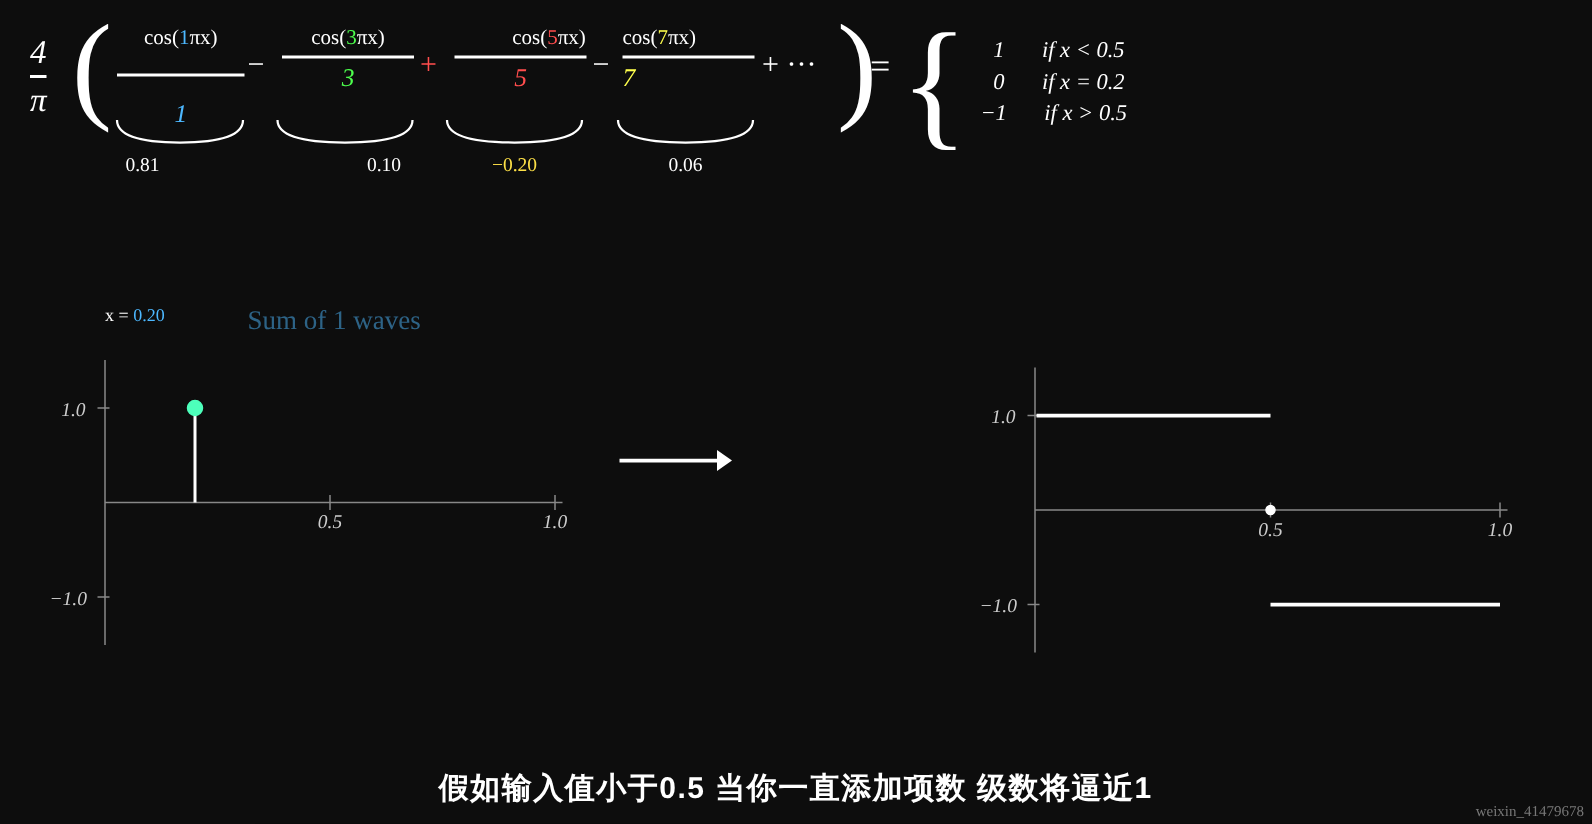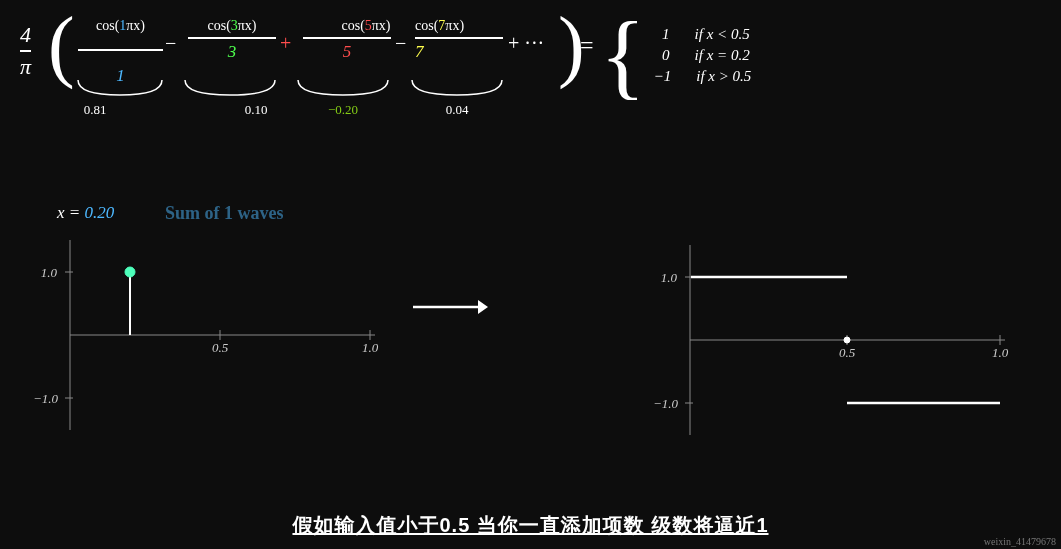--- a/index.html
+++ b/index.html
@@ -86,26 +86,26 @@
     <div style="position:absolute; left:85px; top:92px; font-size:13px; color:#fff; transform:translateX(-50%);">0.81</div>
 
     <svg style="position:absolute; left:170px; top:65px;" width="100" height="25">
       <path d="M5,5 Q5,20 50,20 Q95,20 95,5" stroke="white" stroke-width="1.5" fill="none"></path>
     </svg>
     <div style="position:absolute; left:220px; top:92px; font-size:13px; color:#fff; transform:translateX(-50%);margin-left:26px;">0.10</div>
 
     <svg style="position:absolute; left:283px; top:65px;" width="100" height="25">
       <path d="M5,5 Q5,20 50,20 Q95,20 95,5" stroke="white" stroke-width="1.5" fill="none"></path>
     </svg>
-    <div style="position:absolute; left:333px; top:92px; font-size:13px; color:#84cc16; transform:translateX(-50%);">−0.20</div>
+    <div style="position:absolute; left:333px; top:92px; font-size:13px; color:#fde047; transform:translateX(-50%);">−0.20</div>
 
     <svg style="position:absolute; left:397px; top:65px;" width="100" height="25">
       <path d="M5,5 Q5,20 50,20 Q95,20 95,5" stroke="white" stroke-width="1.5" fill="none"></path>
     </svg>
-    <div style="position:absolute; left:447px; top:92px; font-size:13px; color:#fff; transform:translateX(-50%);">0.04</div>
+    <div style="position:absolute; left:447px; top:92px; font-size:13px; color:#fff; transform:translateX(-50%);">0.06</div>
 
     <div style="position:absolute; left:590px; top:5px; display:flex; align-items:center; gap:8px;">
 
       <div style="font-size:95px; color:#fff; line-height:0.85; font-weight:100;">{</div>
 
       <div style="display:flex; flex-direction:column; gap:4px; font-size:15px; font-style:italic;">
         <div style="display:flex; gap:25px;">
           <span style="min-width:16px; text-align:right;">1</span>
           <span>if x &lt; 0.5</span>
         </div>
@@ -117,25 +117,25 @@
           <span style="min-width:16px; text-align:right;">−1</span>
           <span>if x &gt; 0.5</span>
         </div>
       </div>
     </div>
 
   </div>
 
   <div style="position:absolute; left:15px; top:195px; width:380px; height:265px;">
 
-    <div style="position:absolute; top:8px; left:42px; font-size:17px; font-style:italic;">
+    <div style="position:absolute; top:8px; left:55px; font-size:12px; ">
       <span style="color:#fff;">x = </span><span style="color:#4db8ff;">0.20</span>
     </div>
 
-    <div style="position:absolute; top:8px; left:150px; font-size:18px; color:#4db8ff; opacity:0.5;font-weight:bold;">Sum of  1  waves</div>
+    <div style="position:absolute; top:8px; left:150px; font-size:18px; color:#4db8ff; opacity:0.5;">Sum of  1  waves</div>
 
     <svg style="position:absolute; left:0; top:35px;" width="375" height="220">
 
       <line x1="55" y1="10" x2="55" y2="200" stroke="#888" stroke-width="1"></line>
 
       <line x1="55" y1="105" x2="360" y2="105" stroke="#888" stroke-width="1"></line>
 
       <line x1="50" y1="42" x2="58" y2="42" stroke="#888" stroke-width="1"></line>
       <text x="42" y="47" font-size="13" fill="#ccc" text-anchor="end" font-style="italic">1.0</text>
 
@@ -183,17 +183,17 @@
 
       <line x1="56" y1="42" x2="212" y2="42" stroke="white" stroke-width="2.5"></line>
 
       <circle cx="212" cy="105" r="3" fill="white" stroke="white"></circle>
 
       <line x1="212" y1="168" x2="365" y2="168" stroke="white" stroke-width="2.5"></line>
 
     </svg>
   </div>
 
-  <div style="position:absolute; bottom:10px; left:0; right:0; text-align:center; font-size:20px; font-weight:bold; color:#fff; letter-spacing:1px; font-family:sans-serif;text-decoration:underline;">假如输入值小于0.5   当你一直添加项数   级数将逼近1</div>
+  <div style="position:absolute; bottom:10px; left:0; right:0; text-align:center; font-size:20px; font-weight:bold; color:#fff; letter-spacing:1px; font-family:sans-serif;">假如输入值小于0.5   当你一直添加项数   级数将逼近1</div>
 
   <div style="position:absolute; bottom:2px; right:5px; font-size:10px; color:#777;">weixin_41479678</div>
 
 </div>
 
 </body></html>

